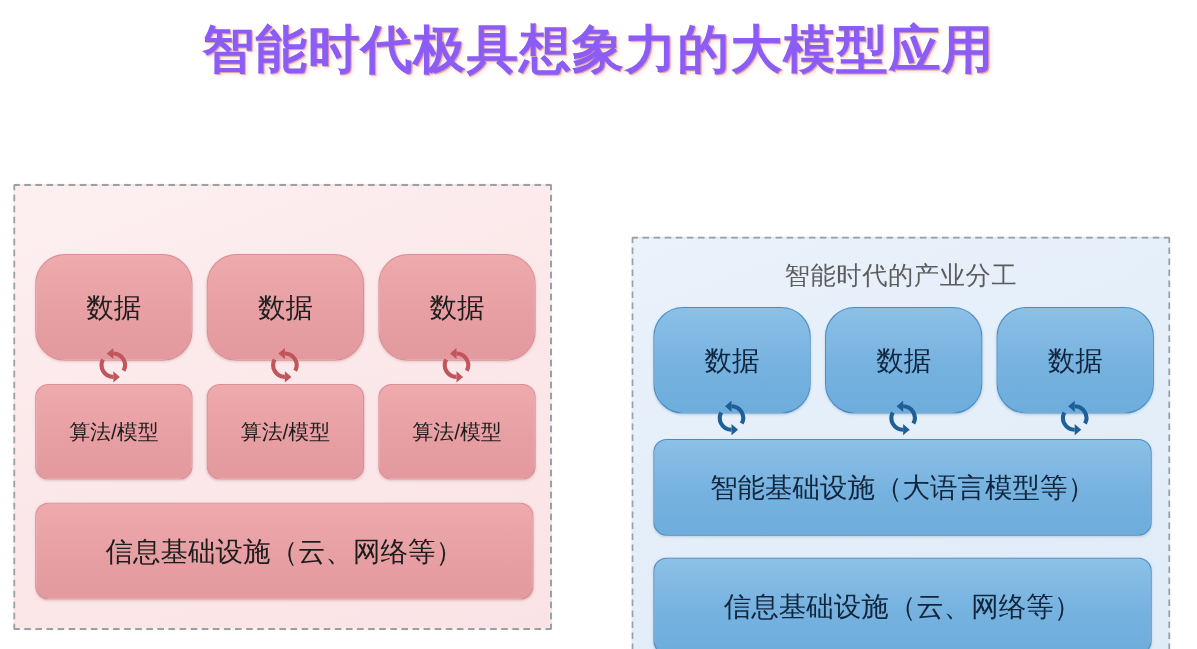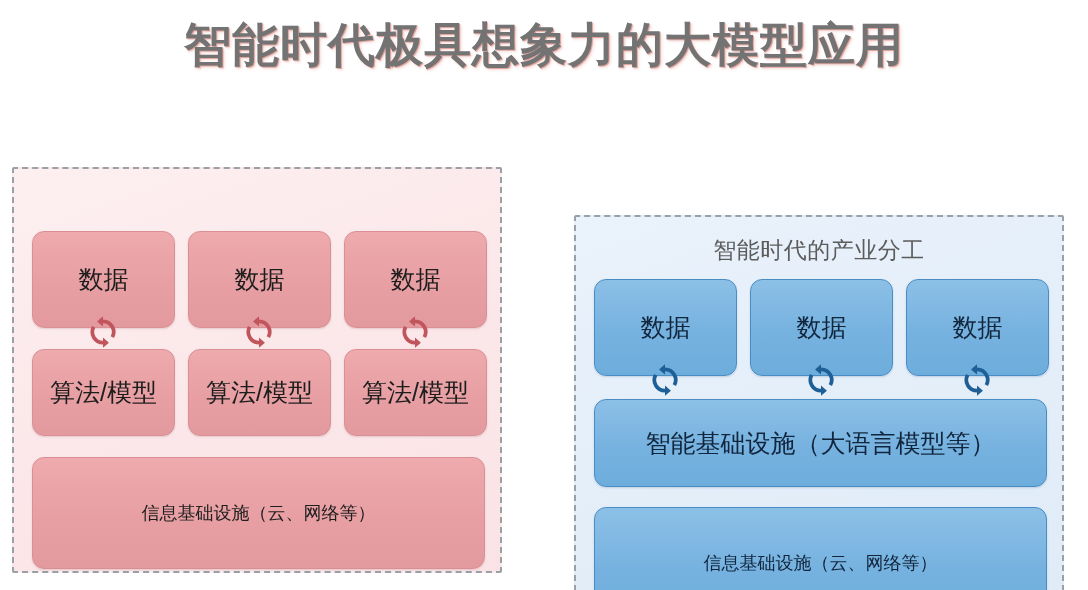--- a/index.html
+++ b/index.html
@@ -22,21 +22,21 @@
   
   #page-title {
     position: absolute;
     left: 0;
     top: 14px;
     width: 1088px;
     text-align: center;
     font-size: 47px;
     font-weight: bold;
     letter-spacing: 1px;
-    color: #737373;
+    color: #8b5cf6;
     text-shadow: 1px 1px 0 rgba(192,57,43,.35), 2px 2px 3px rgba(200,80,70,.22);
     line-height: 62px;
     white-space: nowrap;
   }
 
   
   .panel {
     position: absolute;
     top: 167px;
     width: 490px;
@@ -76,26 +76,26 @@
     box-shadow: 0 1px 2px rgba(150,90,95,.22);
   }
   .node-blue {
     background: linear-gradient(180deg,#8cc0e6 0%,#76b2e0 55%,#6daddc 100%);
     border: 1px solid #4a8cc4;
     box-shadow: 0 1px 2px rgba(60,100,140,.22);
     color: #11253c;
   }
 
   .data-node   { width: 143px; height: 97px;  font-size: 25px; }
-  .algo-node   { width: 143px; height: 87px;  font-size: 25px; }
-  .wide-node   { width: 453px; height: 112px;  font-size: 18px; }
+  .algo-node   { width: 143px; height: 87px;  font-size: 19px; }
+  .wide-node   { width: 453px; height: 88px;  font-size: 25px; }
   .wide-node-m { width: 453px; height: 88px;  font-size: 25px; }
 
   
-  .row-data  { top: 62px; }
+  .row-data  { top: 62px; border-radius: 27px; }
   .row-algo  { top: 180px; }
   .row-base  { top: 288px; left: 18px; }
   .row-mid   { top: 182px; left: 18px; text-align: center; }
   .row-base2 { top: 290px; left: 18px; }
 
   .col-1 { left: 18px; }
   .col-2 { left: 174px; }
   .col-3 { left: 330px; }
 
   

